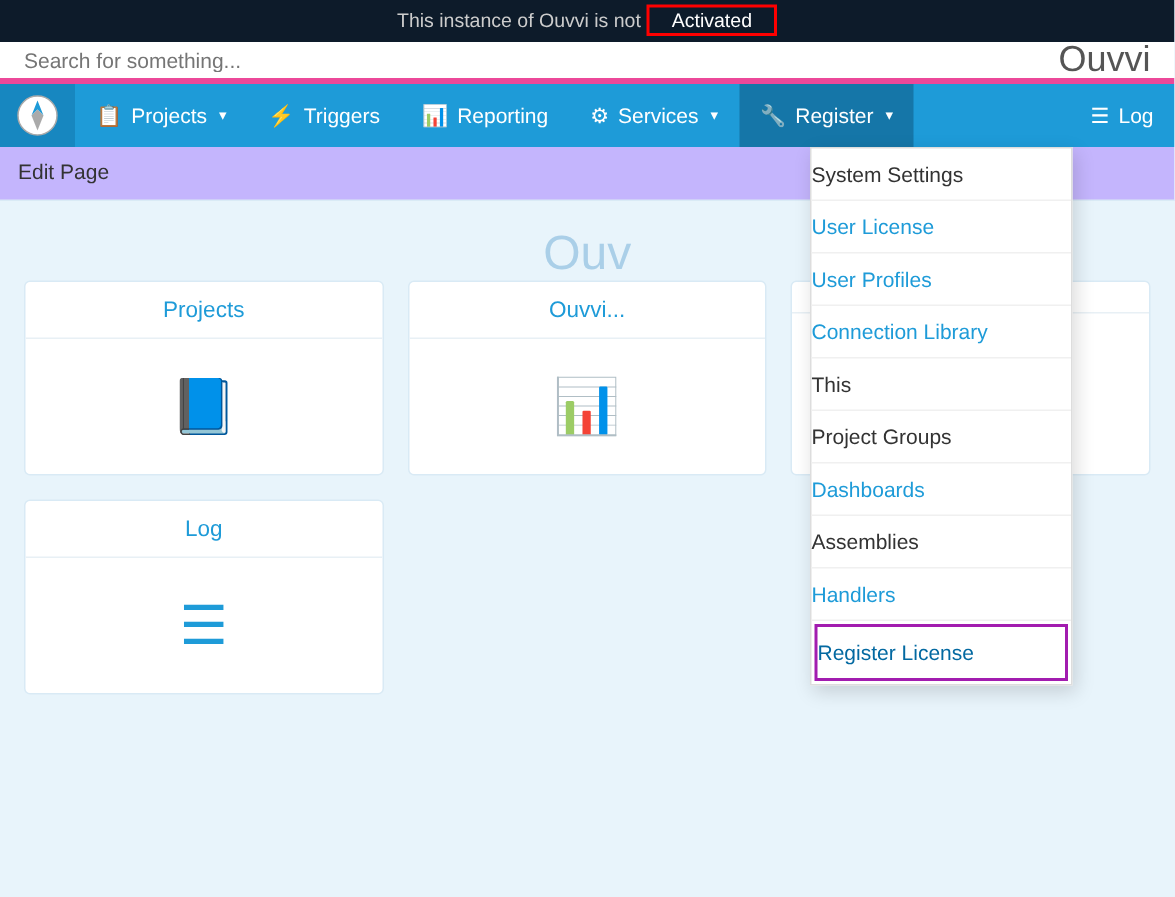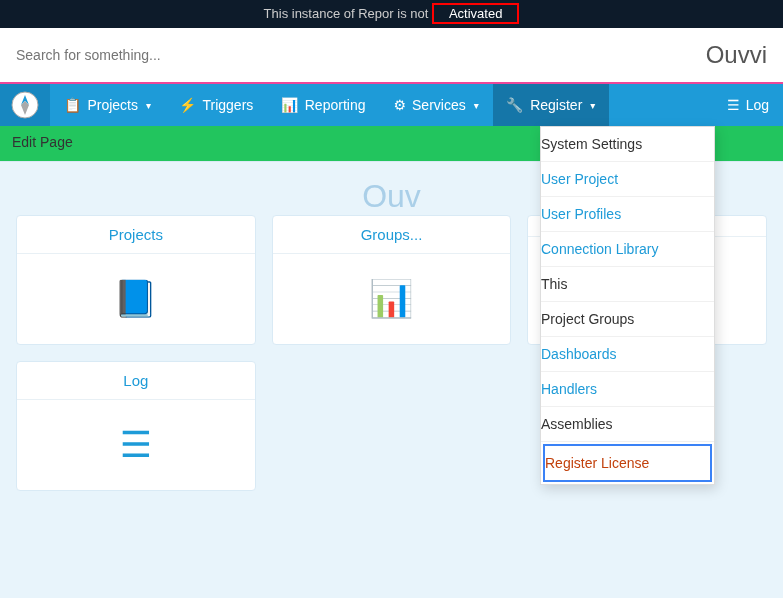--- a/index.html
+++ b/index.html
@@ -22,22 +22,22 @@
       cursor: pointer;
     }
 
     
     .search-bar {
       background: #fff;
       display: flex;
       align-items: center;
       justify-content: space-between;
       padding: 8px 16px;
-      height: 56px;
-      border-bottom: 2px solid #ec4899;
+      height: 28px;
+      border-bottom: 4px solid #ec4899;
     }
     .search-bar input {
       border: none;
       outline: none;
       font-size: 14px;
       color: #999;
       width: 250px;
     }
     .search-bar .brand-name {
       font-size: 24px;
@@ -78,21 +78,21 @@
       background: #1576a8;
     }
     .nav-item .nav-icon {
       font-size: 14px;
     }
     .nav-item .caret {
       font-size: 10px;
       margin-left: 2px;
     }
     .edit-page-bar {
-      background: #22c55e;
+      background: #c4b5fd;
       padding: 8px 12px;
       font-size: 14px;
       color: #333;
       border-bottom: 1px solid #d9eaf5;
       height: 36px;
     }
 
     
     .content-area {
       padding: 16px;
@@ -154,33 +154,33 @@
       cursor: pointer;
       border-bottom: 1px solid #f0f0f0;
     }
     .dropdown-item:last-child {
       border-bottom: none;
     }
     .dropdown-item.dark {
       color: #333;
     }
     .dropdown-item.register {
-      border: 2px solid #3b82f6;
-      color: #c2410c;
+      border: 2px solid #a21caf;
+      color: #0369a1;
       margin: 2px;
     }
     .navbar-right {
       margin-left: auto;
     }
   </style>
 </head>
 <body>
 
 <div class="notification-bar">
-  <span>This instance of Repor is not </span>
+  <span>This instance of Ouvvi is not </span>
   <span class="activated-link">Activated</span>
 </div>
 
 <div class="search-bar">
   <input type="text" placeholder="Search for something..." style="">
   <span class="brand-name">Ouvvi</span>
 </div>
 
 <div class="navbar">
   <div class="logo">
@@ -213,47 +213,47 @@
     <span>Register</span>
     <span class="caret">▾</span>
   </div>
   <div class="nav-item navbar-right">
     <span class="nav-icon">☰</span>
     <span>Log</span>
   </div>
 
   <div class="dropdown-menu">
     <div class="dropdown-item dark">System Settings</div>
-    <div class="dropdown-item">User Project</div>
+    <div class="dropdown-item">User License</div>
     <div class="dropdown-item">User Profiles</div>
     <div class="dropdown-item">Connection Library</div>
     <div class="dropdown-item dark">This</div>
     <div class="dropdown-item dark">Project Groups</div>
     <div class="dropdown-item">Dashboards</div>
+    <div class="dropdown-item dark">Assemblies</div>
     <div class="dropdown-item">Handlers</div>
-    <div class="dropdown-item dark">Assemblies</div>
     <div class="dropdown-item register">Register License</div>
   </div>
 </div>
 
 <div class="edit-page-bar">
   <span>Edit Page</span>
 </div>
 
 <div class="content-area">
   <div class="page-title">Ouv</div>
   <div class="cards-grid">
     <div class="card">
       <div class="card-header">Projects</div>
       <div class="card-body">
         <span class="card-icon">📘</span>
       </div>
     </div>
     <div class="card">
-      <div class="card-header">Groups...</div>
+      <div class="card-header">Ouvvi...</div>
       <div class="card-body">
         <span class="card-icon">📊</span>
       </div>
     </div>
     <div class="card">
       <div class="card-header"></div>
       <div class="card-body"></div>
     </div>
     <div class="card">
       <div class="card-header">Log</div>

